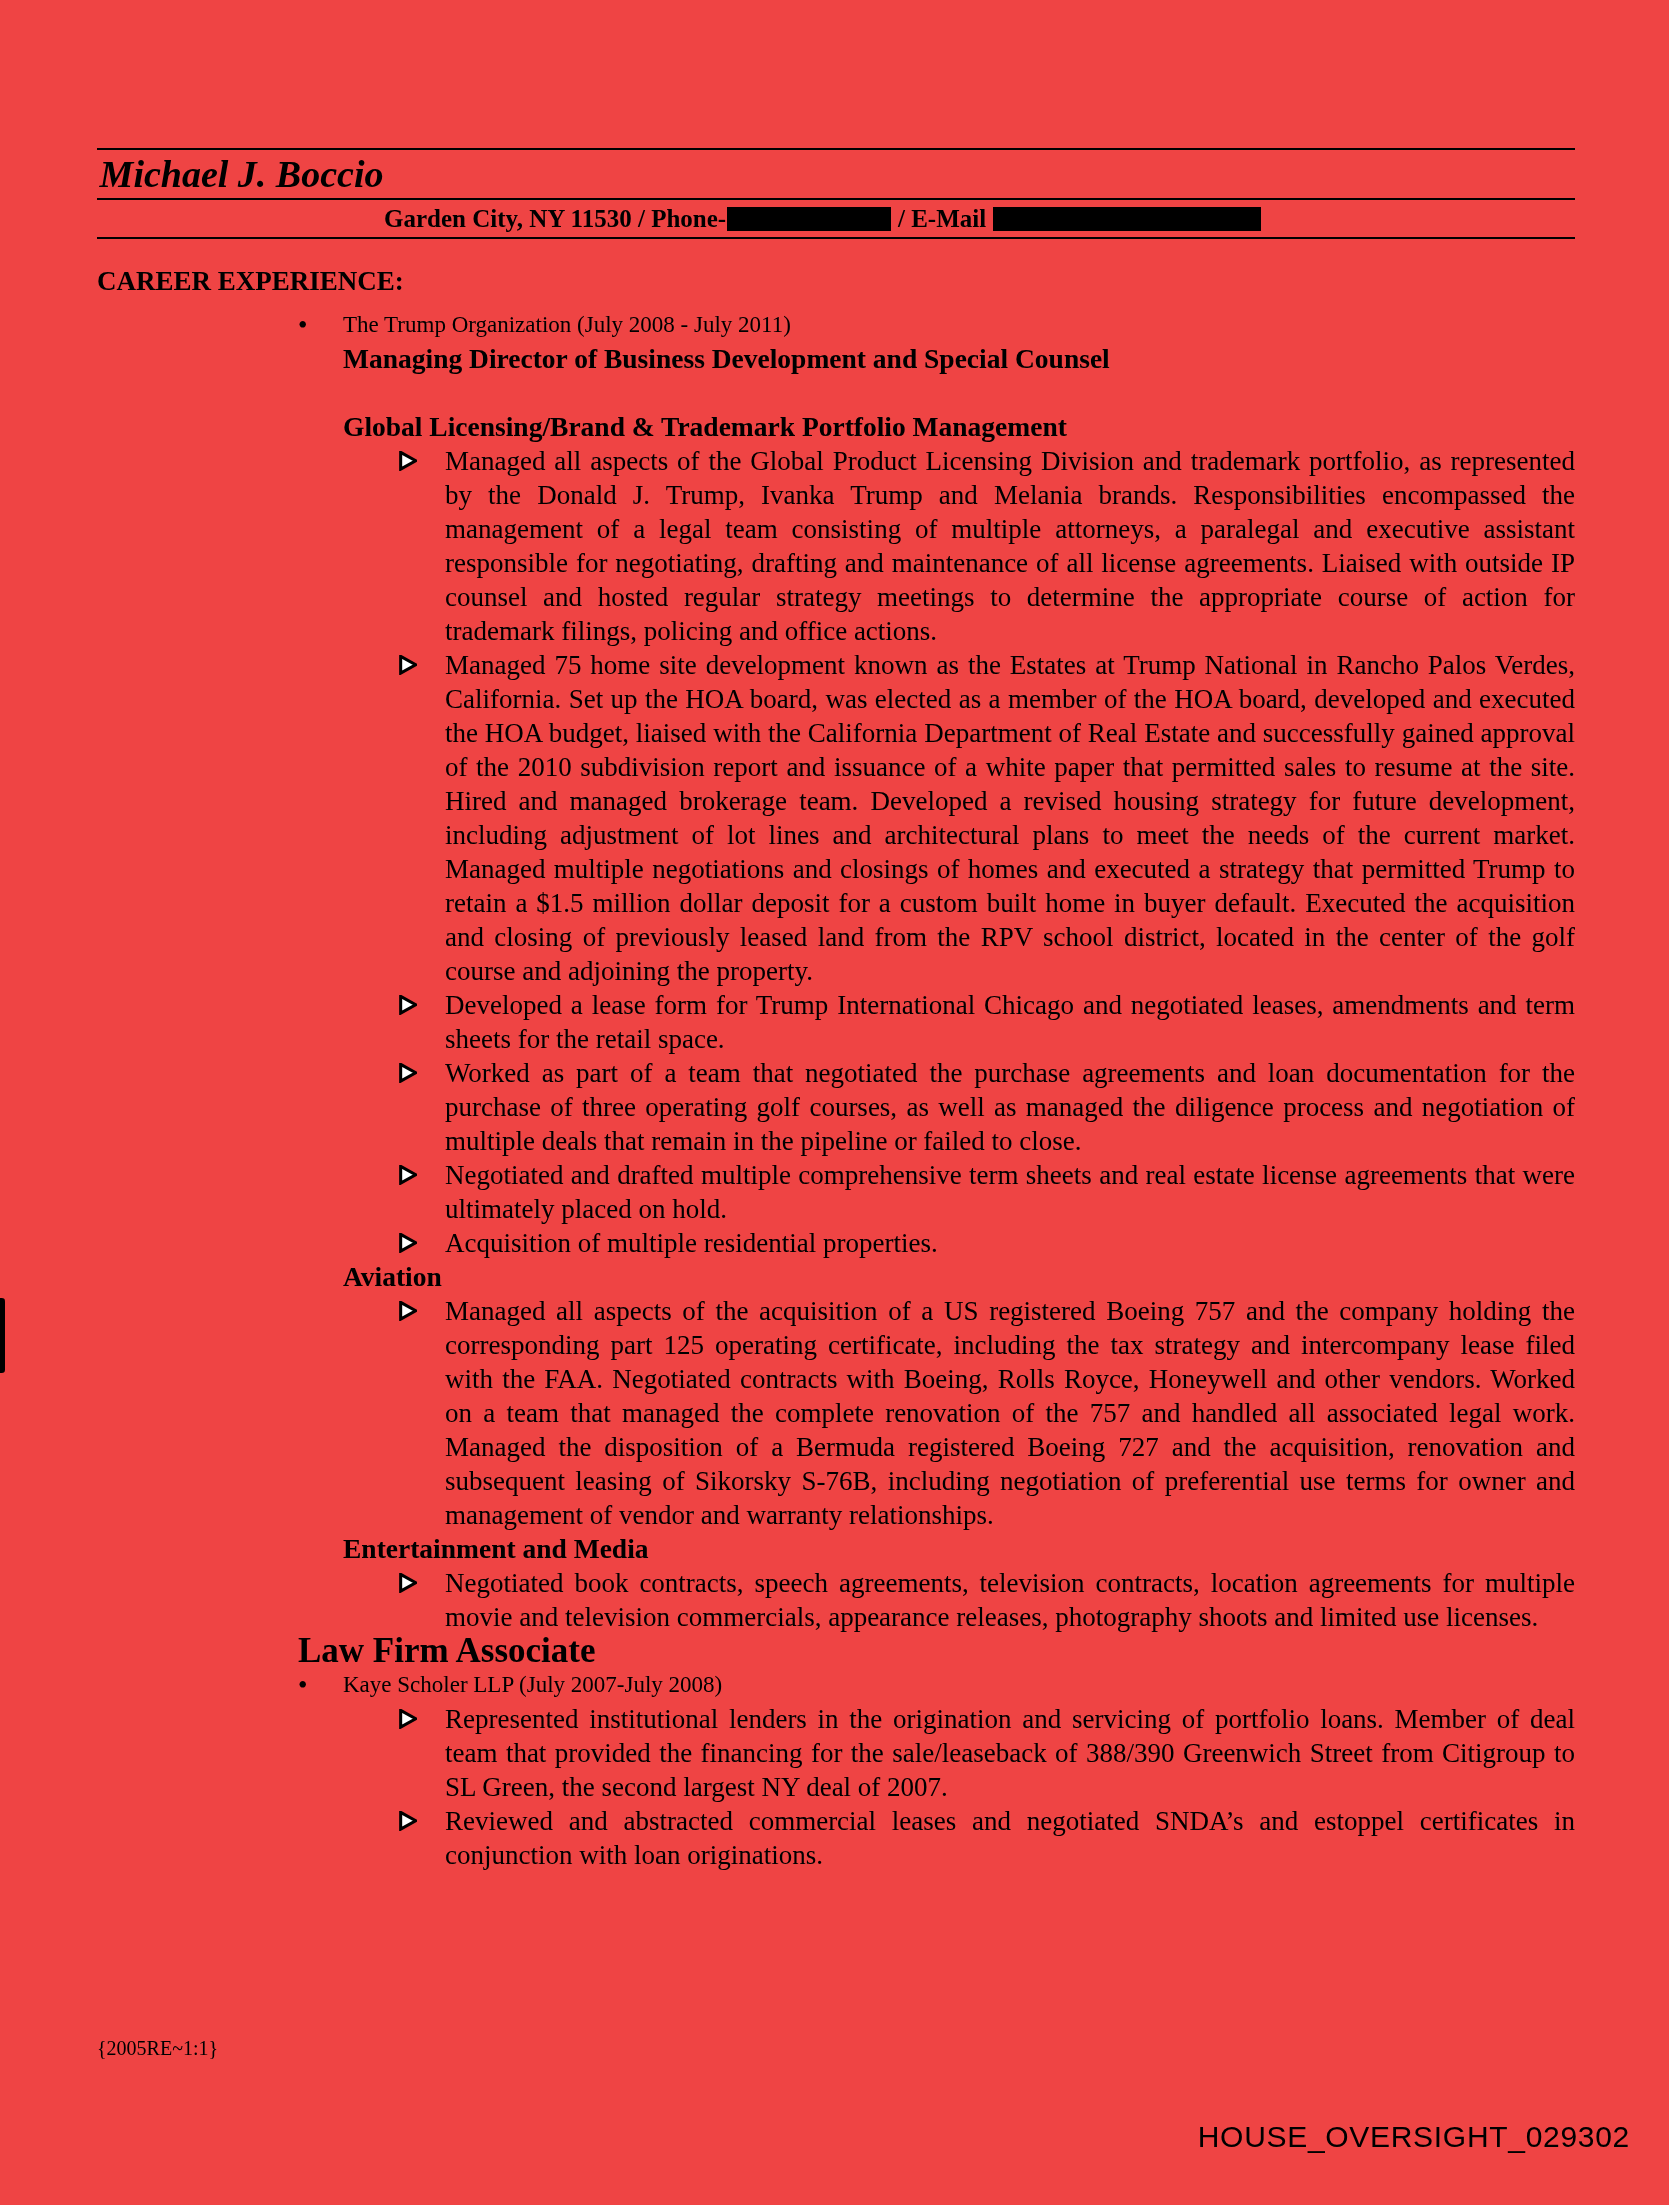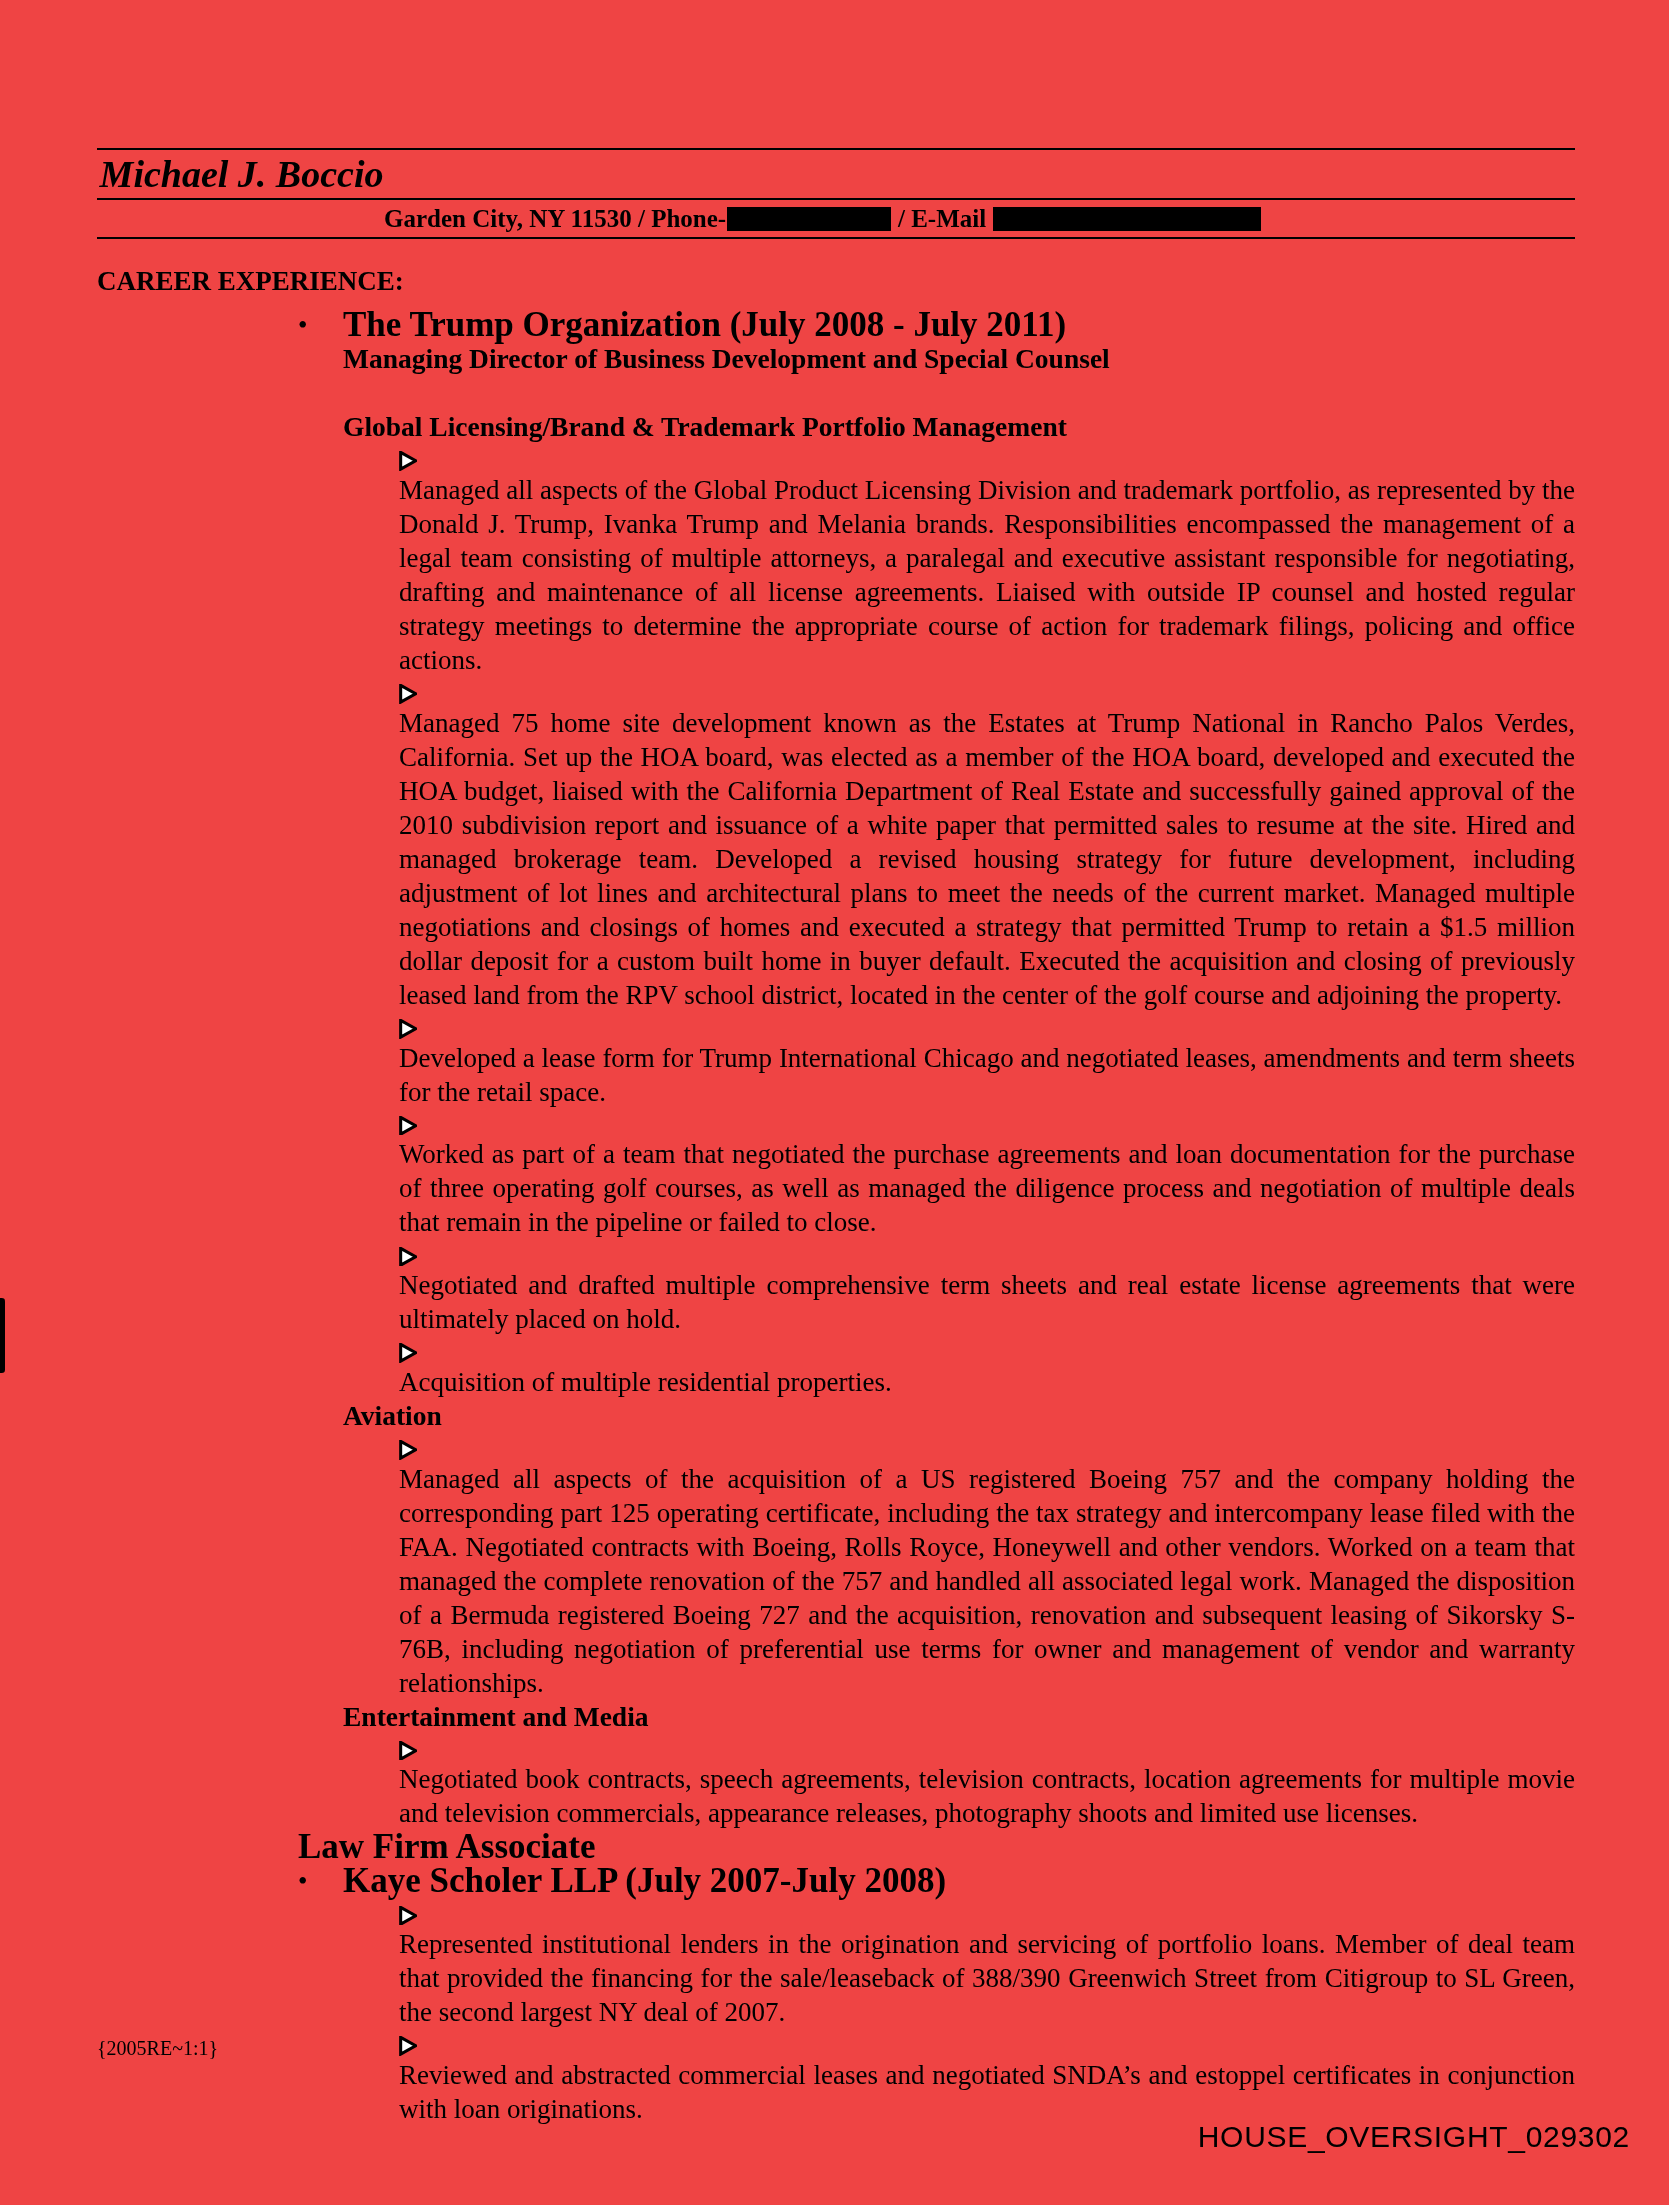--- a/index.html
+++ b/index.html
@@ -57,41 +57,40 @@
     margin-left:201px;
     margin-top:9.2px;
   }
   .entry-bullet .dot {
     width:45px;
     flex:none;
     font-size:27px;
     line-height:34px;
   }
   .entry-bullet .entry-text {
-    font-weight:bold;
-    font-size:35px;
+    font-weight:normal;
+    font-size:23px;
     line-height:34px;
   }
   .role-line {
     margin-left:246px;
     font-weight:bold;
     font-size:27.5px;
     line-height:34px;
   }
   .sub-h {
     margin-left:246px;
     font-weight:bold;
     font-size:27.5px;
     line-height:34px;
   }
   .gap-line { height:34px; }
   .arrow-item {
     display:flex;
     margin-left:302px;
-    flex-direction:column;
   }
   .arrow-gutter {
     width:46px;
     flex:none;
     padding-top:7.2px;
   }
   .arrow-text {
     flex:1;
     font-size:27px;
     line-height:34px;

